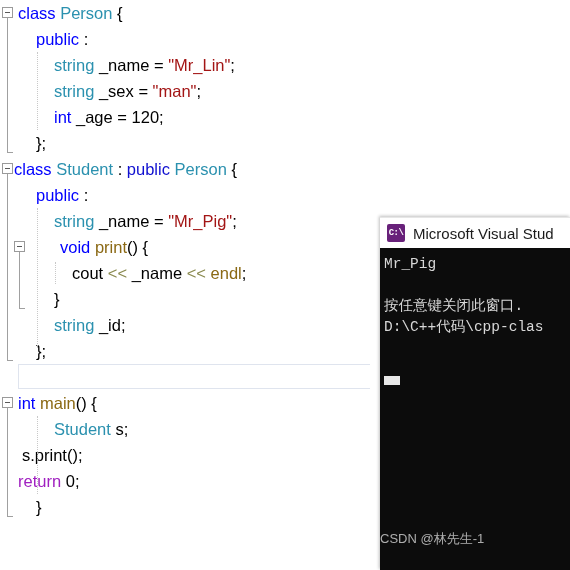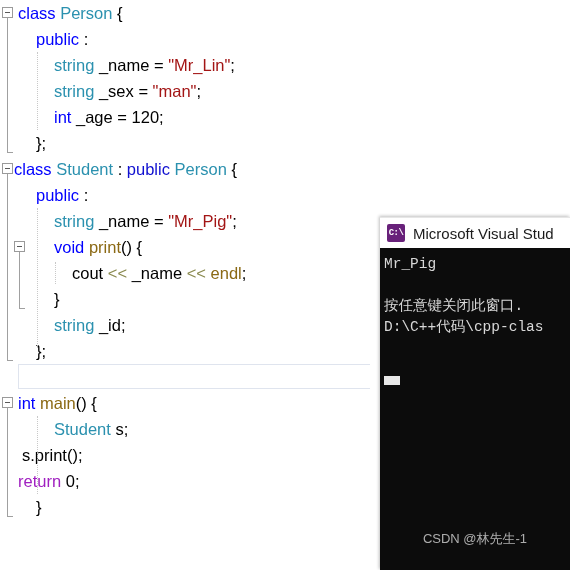--- a/index.html
+++ b/index.html
@@ -165,21 +165,21 @@
     top: 128px;
     width: 16px;
     height: 9px;
     background: #e8e8e8;
   }
   #watermark {
     position: absolute;
     left: 0;
     right: 0;
     bottom: 22px;
-    text-align: center;
+    text-align: left;
     font-family: "Liberation Sans", sans-serif;
     font-size: 13px;
     color: #c9c9c9;
     opacity: 0.85;
     white-space: nowrap;
   }
 </style>
 </head>
 <body>
 
@@ -187,21 +187,21 @@
   <div id="code-lines">
       <div class="code-line" style="padding-left: 18px; top: 0px;"><span class="kw">class</span><span class="plain"> </span><span class="type">Person</span><span class="brace"> {</span></div>
       <div class="code-line" style="padding-left: 36px; top: 26px;"><span class="kw">public</span><span class="plain"> :</span></div>
       <div class="code-line" style="padding-left: 54px; top: 52px;"><span class="type">string</span><span class="plain"> _name = </span><span class="str">"Mr_Lin"</span><span class="plain">;</span></div>
       <div class="code-line" style="padding-left: 54px; top: 78px;"><span class="type">string</span><span class="plain"> _sex = </span><span class="str">"man"</span><span class="plain">;</span></div>
       <div class="code-line" style="padding-left: 54px; top: 104px;"><span class="kw">int</span><span class="plain"> _age = </span><span class="num">120</span><span class="plain">;</span></div>
       <div class="code-line" style="padding-left: 36px; top: 130px;"><span class="brace">};</span></div>
       <div class="code-line" style="padding-left: 14px; top: 156px;"><span class="kw">class</span><span class="plain"> </span><span class="type">Student</span><span class="plain"> : </span><span class="kw2">public</span><span class="plain"> </span><span class="type">Person</span><span class="brace"> {</span></div>
       <div class="code-line" style="padding-left: 36px; top: 182px;"><span class="kw">public</span><span class="plain"> :</span></div>
       <div class="code-line" style="padding-left: 54px; top: 208px;"><span class="type">string</span><span class="plain"> _name = </span><span class="str">"Mr_Pig"</span><span class="plain">;</span></div>
-      <div class="code-line" style="padding-left: 54px; top: 234px;"><span class="kw">void</span><span class="plain"> </span><span class="fn">print</span><span class="brace">() {</span></div>
+      <div class="code-line" style="padding-left: 54px; top: 234px; margin-left: 6px;"><span class="kw">void</span><span class="plain"> </span><span class="fn">print</span><span class="brace">() {</span></div>
       <div class="code-line" style="padding-left: 72px; top: 260px;"><span class="plain">cout </span><span class="op">&lt;&lt;</span><span class="plain"> _name </span><span class="op">&lt;&lt;</span><span class="plain"> </span><span class="fn">endl</span><span class="plain">;</span></div>
       <div class="code-line" style="padding-left: 54px; top: 286px;"><span class="brace">}</span></div>
       <div class="code-line" style="padding-left: 54px; top: 312px;"><span class="type">string</span><span class="plain"> _id;</span></div>
       <div class="code-line" style="padding-left: 36px; top: 338px;"><span class="brace">};</span></div>
       <div class="code-line" style="padding-left: 36px; top: 364px;">&nbsp;</div>
       <div class="code-line" style="padding-left: 18px; top: 390px;"><span class="kw">int</span><span class="plain"> </span><span class="fn">main</span><span class="brace">() {</span></div>
       <div class="code-line" style="padding-left: 54px; top: 416px;"><span class="type">Student</span><span class="plain"> s;</span></div>
       <div class="code-line" style="padding-left: 22px; top: 442px;"><span class="plain">s.print();</span></div>
       <div class="code-line" style="top: 468px;"><span class="ctrl">return</span><span class="plain"> </span><span class="num">0</span><span class="plain">;</span></div>
       <div class="code-line" style="padding-left: 36px; top: 494px;"><span class="brace">}</span></div>

